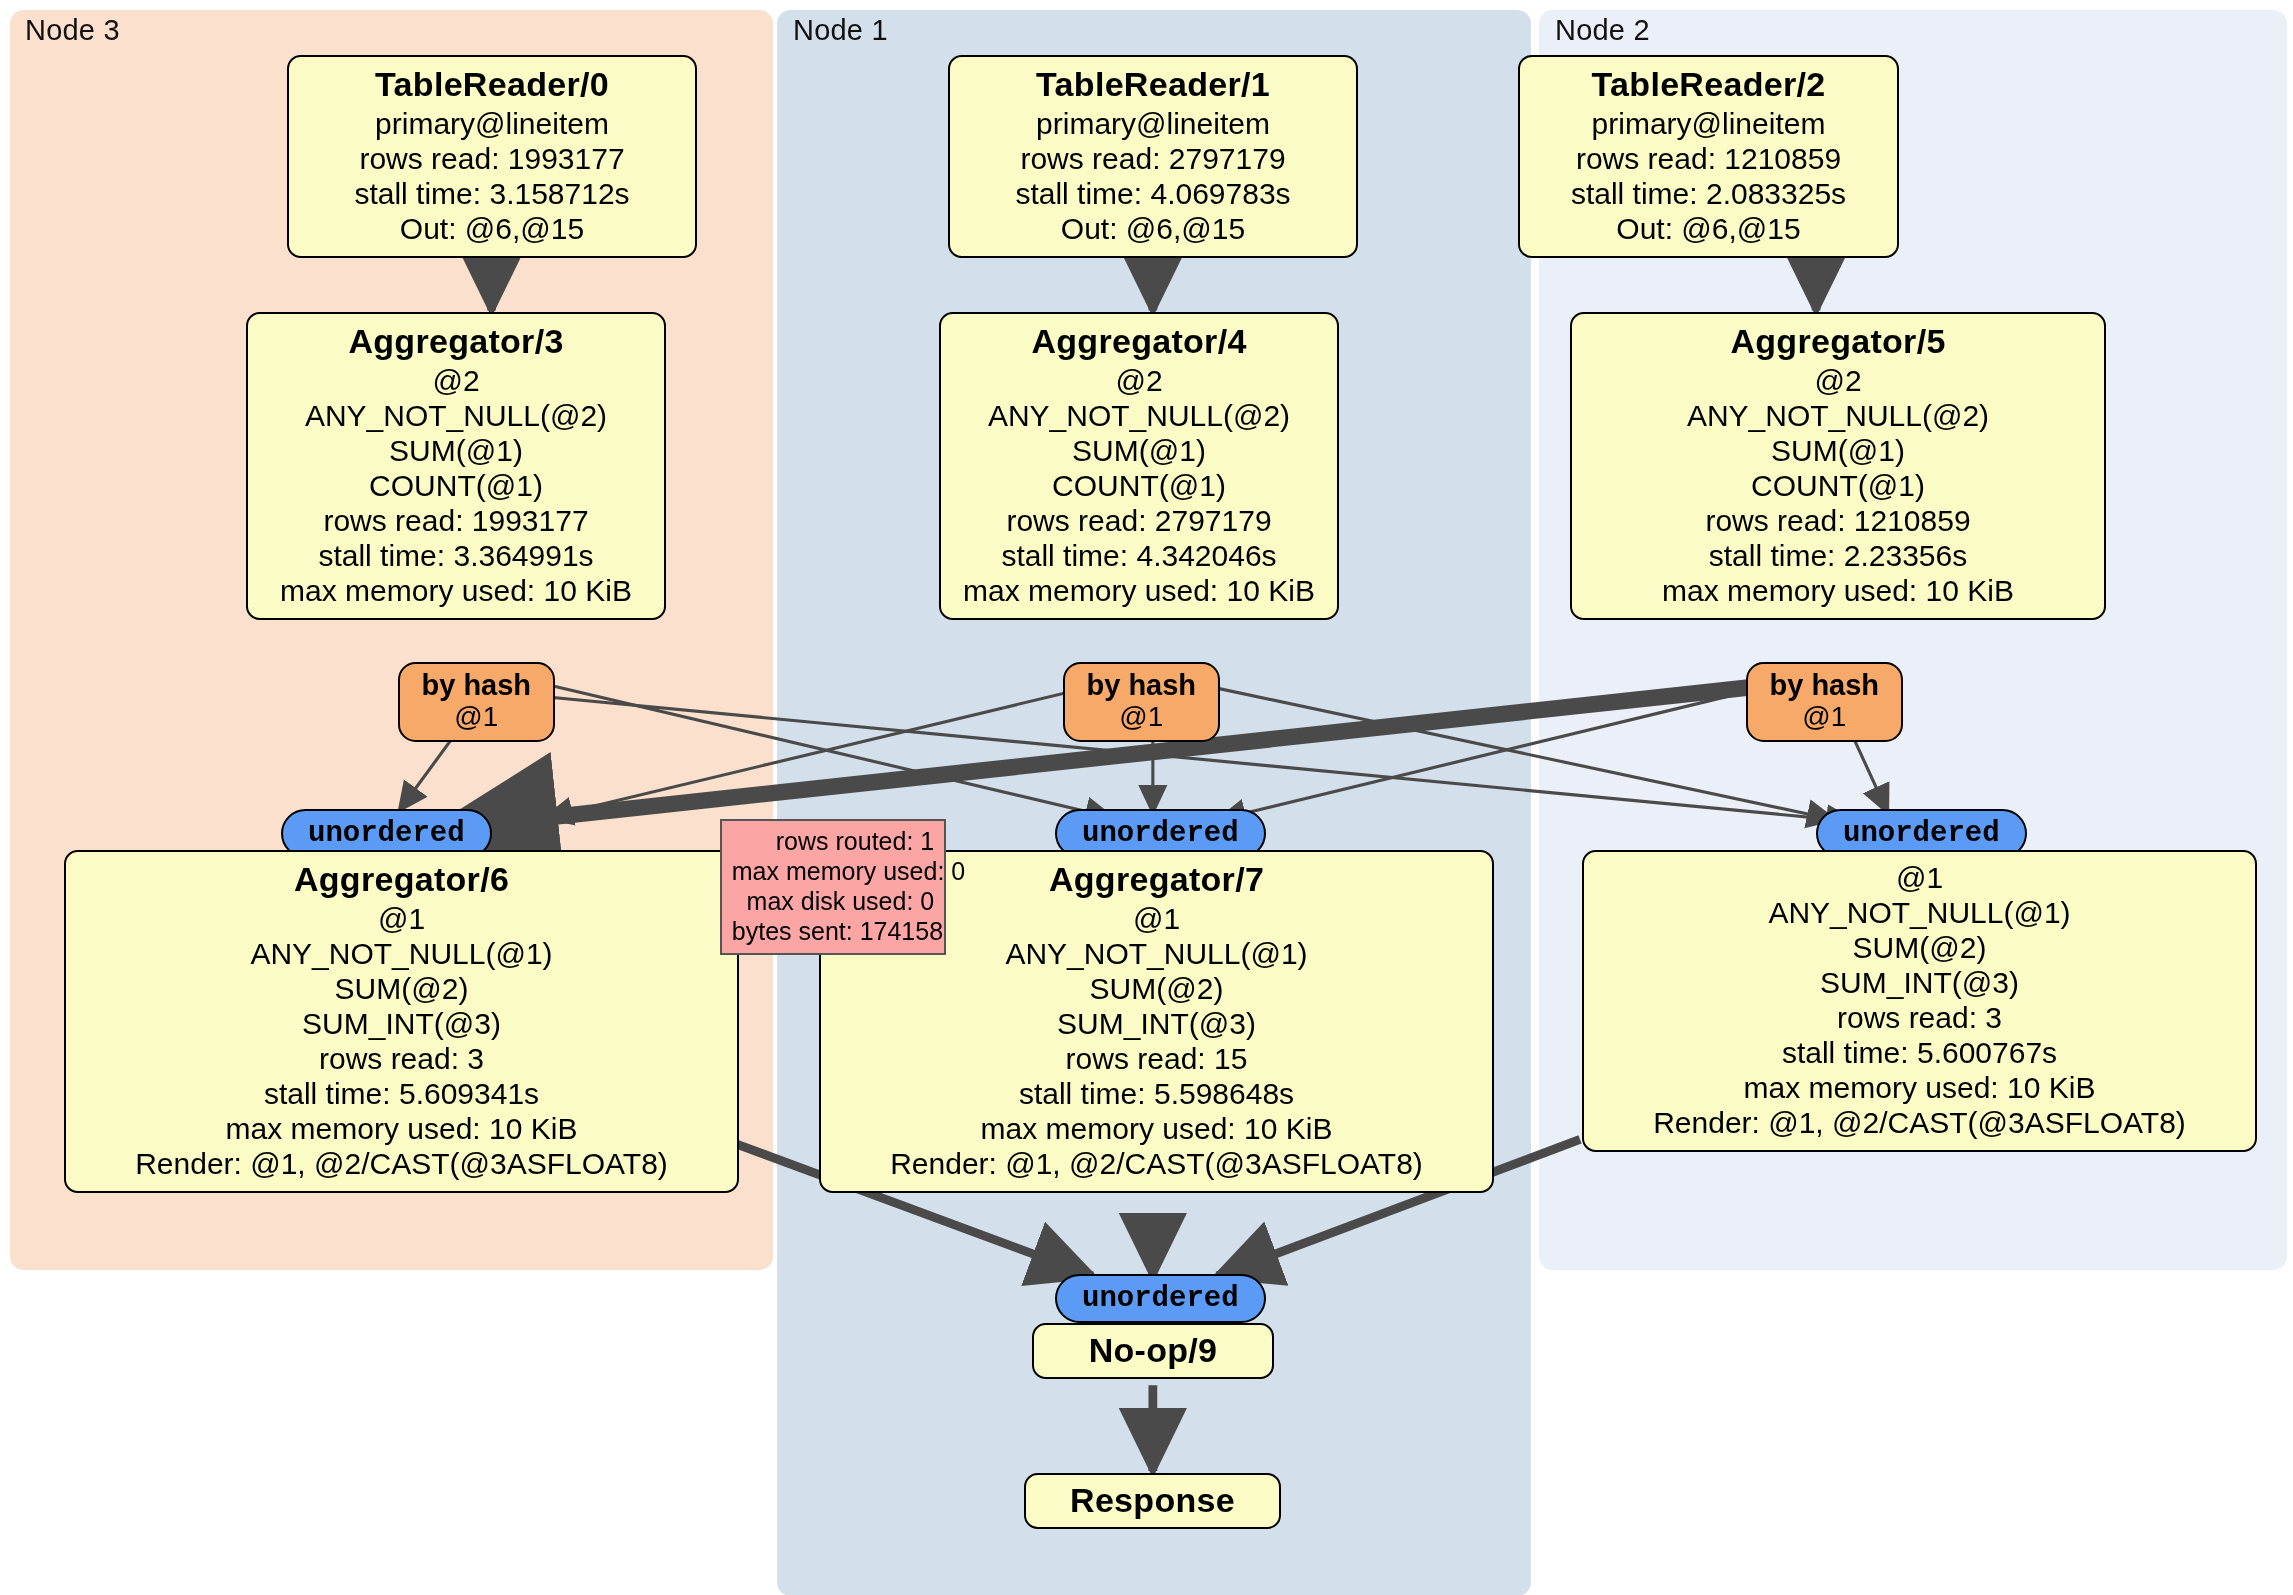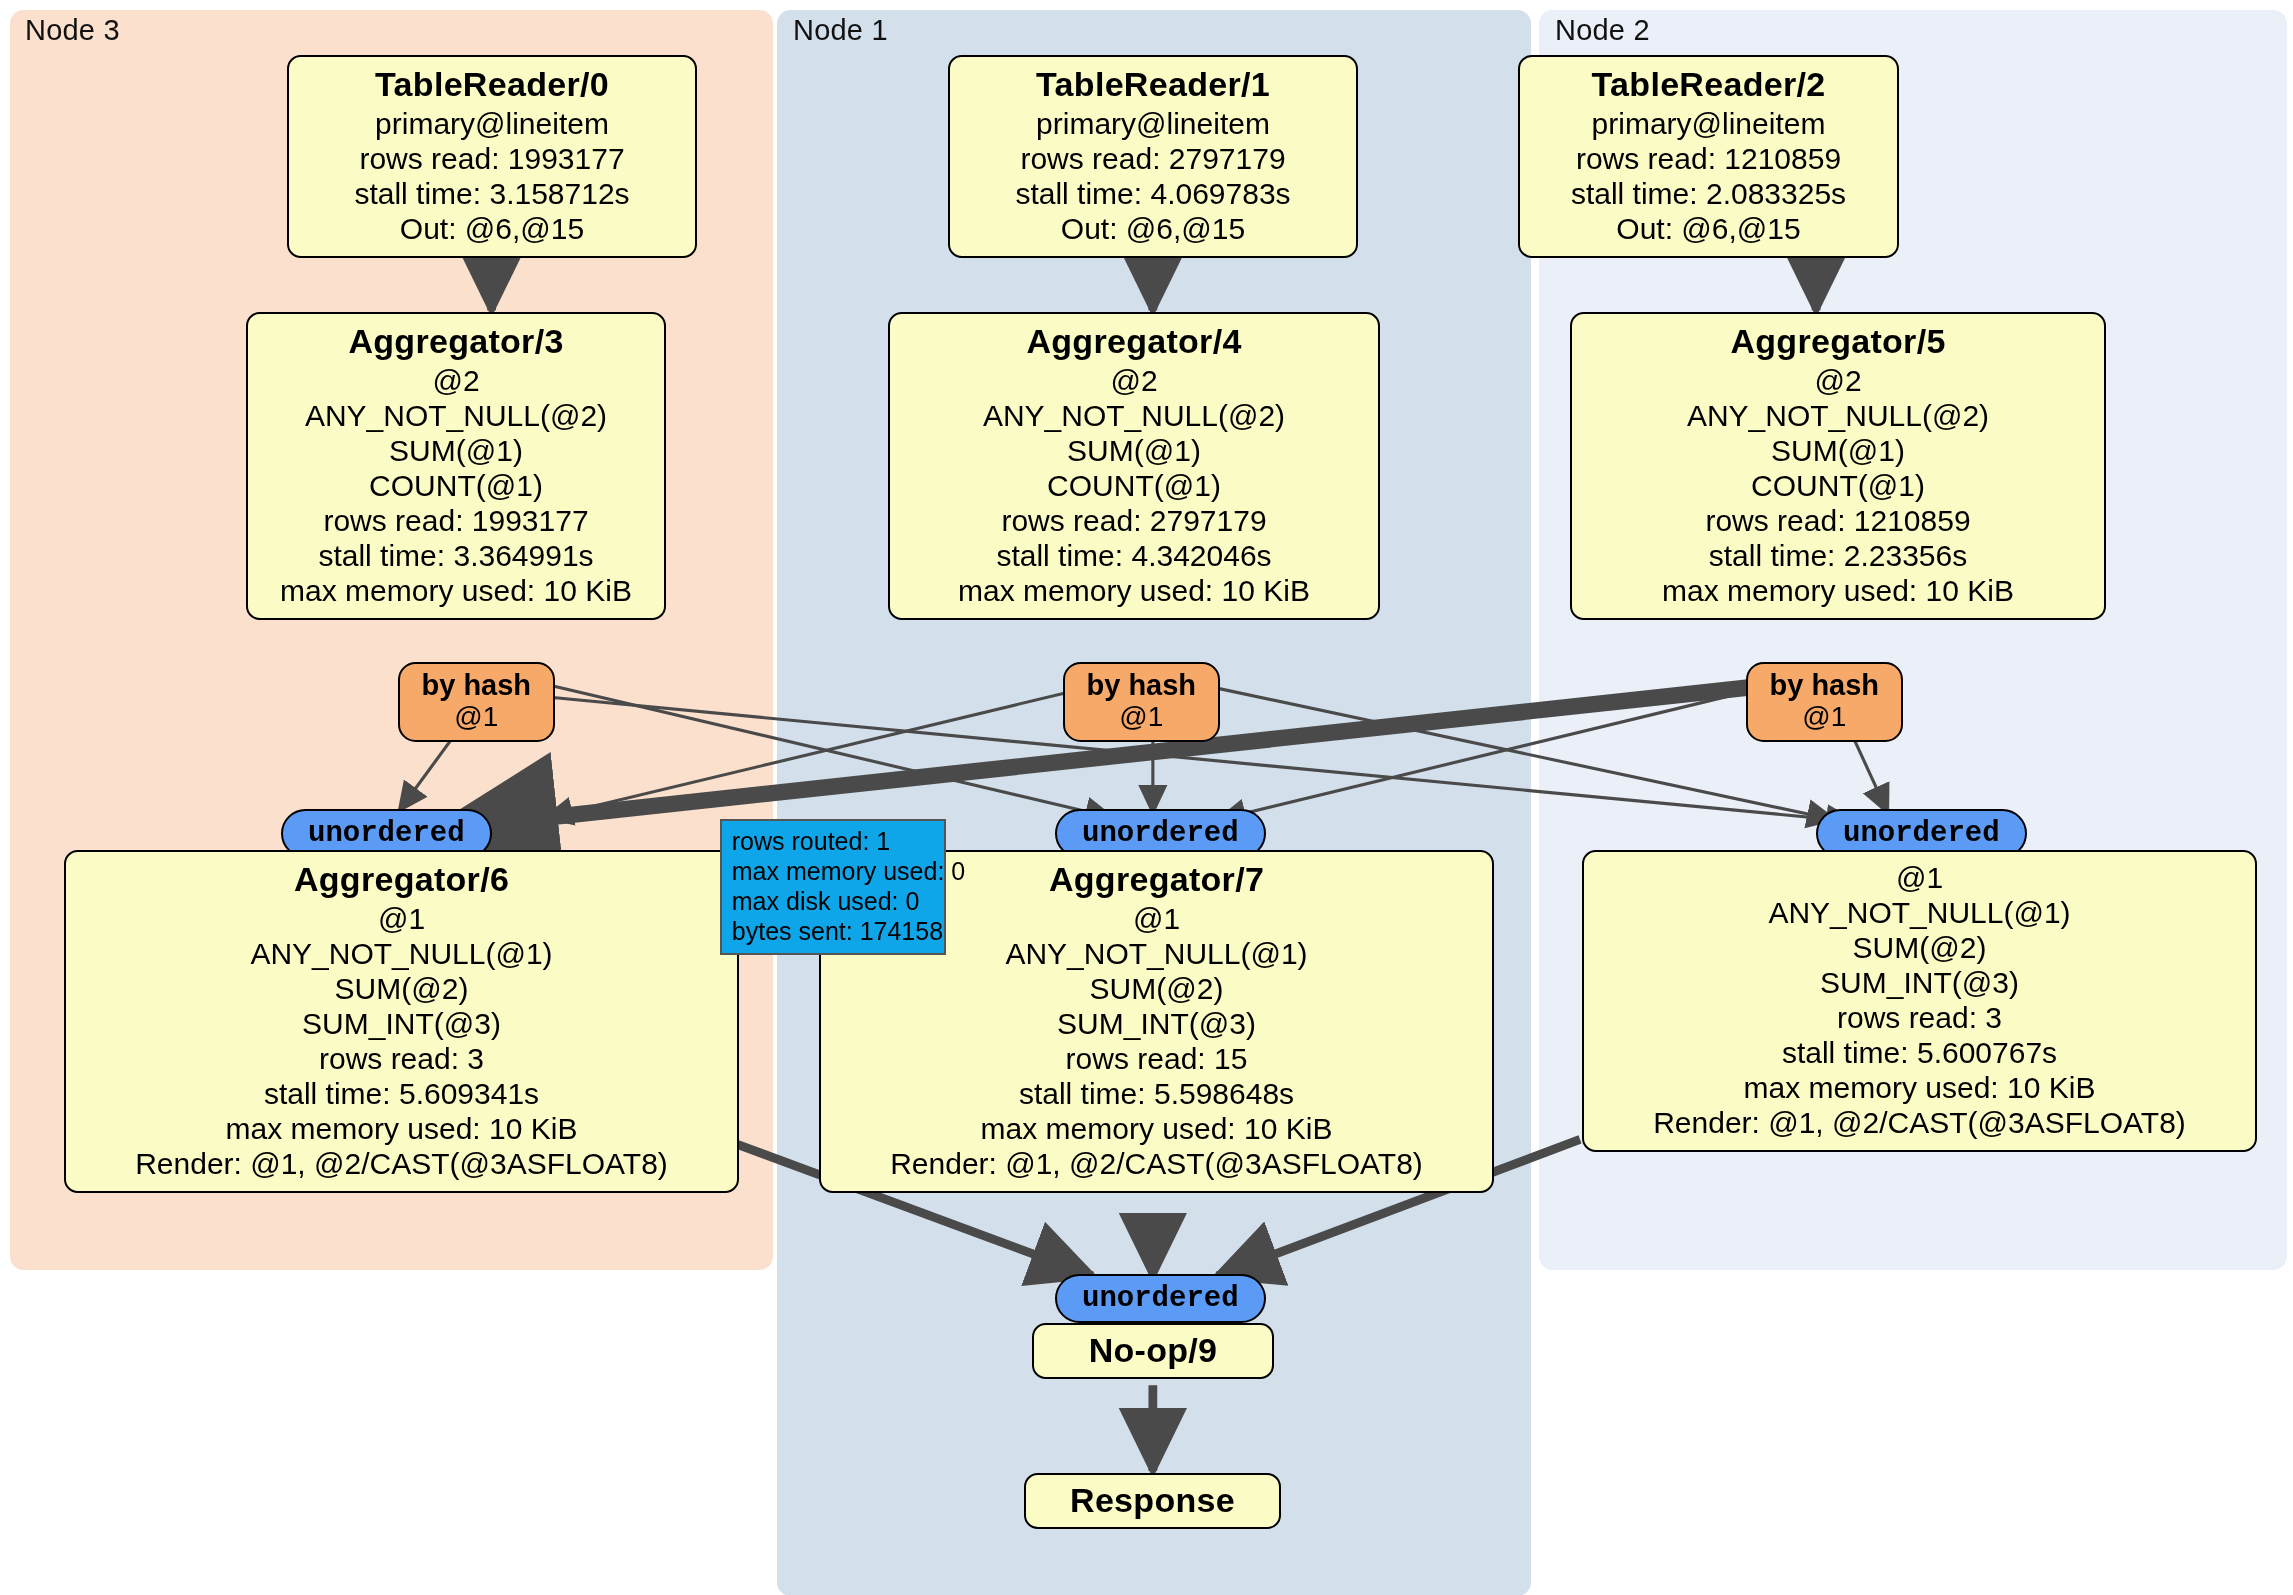--- a/index.html
+++ b/index.html
@@ -81,23 +81,23 @@
     padding: 6.8px 25px;
     font-weight: bold;
     font-size: 29px;
     font-family: Liberation Mono, monospace;
   }
 
   
   .statbox {
     position: absolute;
     box-sizing: border-box;
-    background: #0ea5e9;
+    background: #fca5a5;
     border: 2px solid #555;
-    text-align: left;
+    text-align: right;
     padding: 4.9px 9.8px 6.8px 9.8px;
     line-height: 1.2;
     color: #000;
   }
   .statbox .ln { display: block; font-size: 25px; white-space: nowrap; }
 </style>
 </head>
 <body>
 
 <div id="stage">
@@ -178,21 +178,21 @@
     <span class="title">Aggregator/3</span>
     <span class="ln">@2</span>
     <span class="ln">ANY_NOT_NULL(@2)</span>
     <span class="ln">SUM(@1)</span>
     <span class="ln">COUNT(@1)</span>
     <span class="ln">rows read: 1993177</span>
     <span class="ln">stall time: 3.364991s</span>
     <span class="ln">max memory used: 10 KiB</span>
   </div>
 
-  <div class="opbox" style="left:888px; top:312px; width:492px;">
+  <div class="opbox" style="left:939px; top:312px; width:400px;">
     <span class="title">Aggregator/4</span>
     <span class="ln">@2</span>
     <span class="ln">ANY_NOT_NULL(@2)</span>
     <span class="ln">SUM(@1)</span>
     <span class="ln">COUNT(@1)</span>
     <span class="ln">rows read: 2797179</span>
     <span class="ln">stall time: 4.342046s</span>
     <span class="ln">max memory used: 10 KiB</span>
   </div>
 

